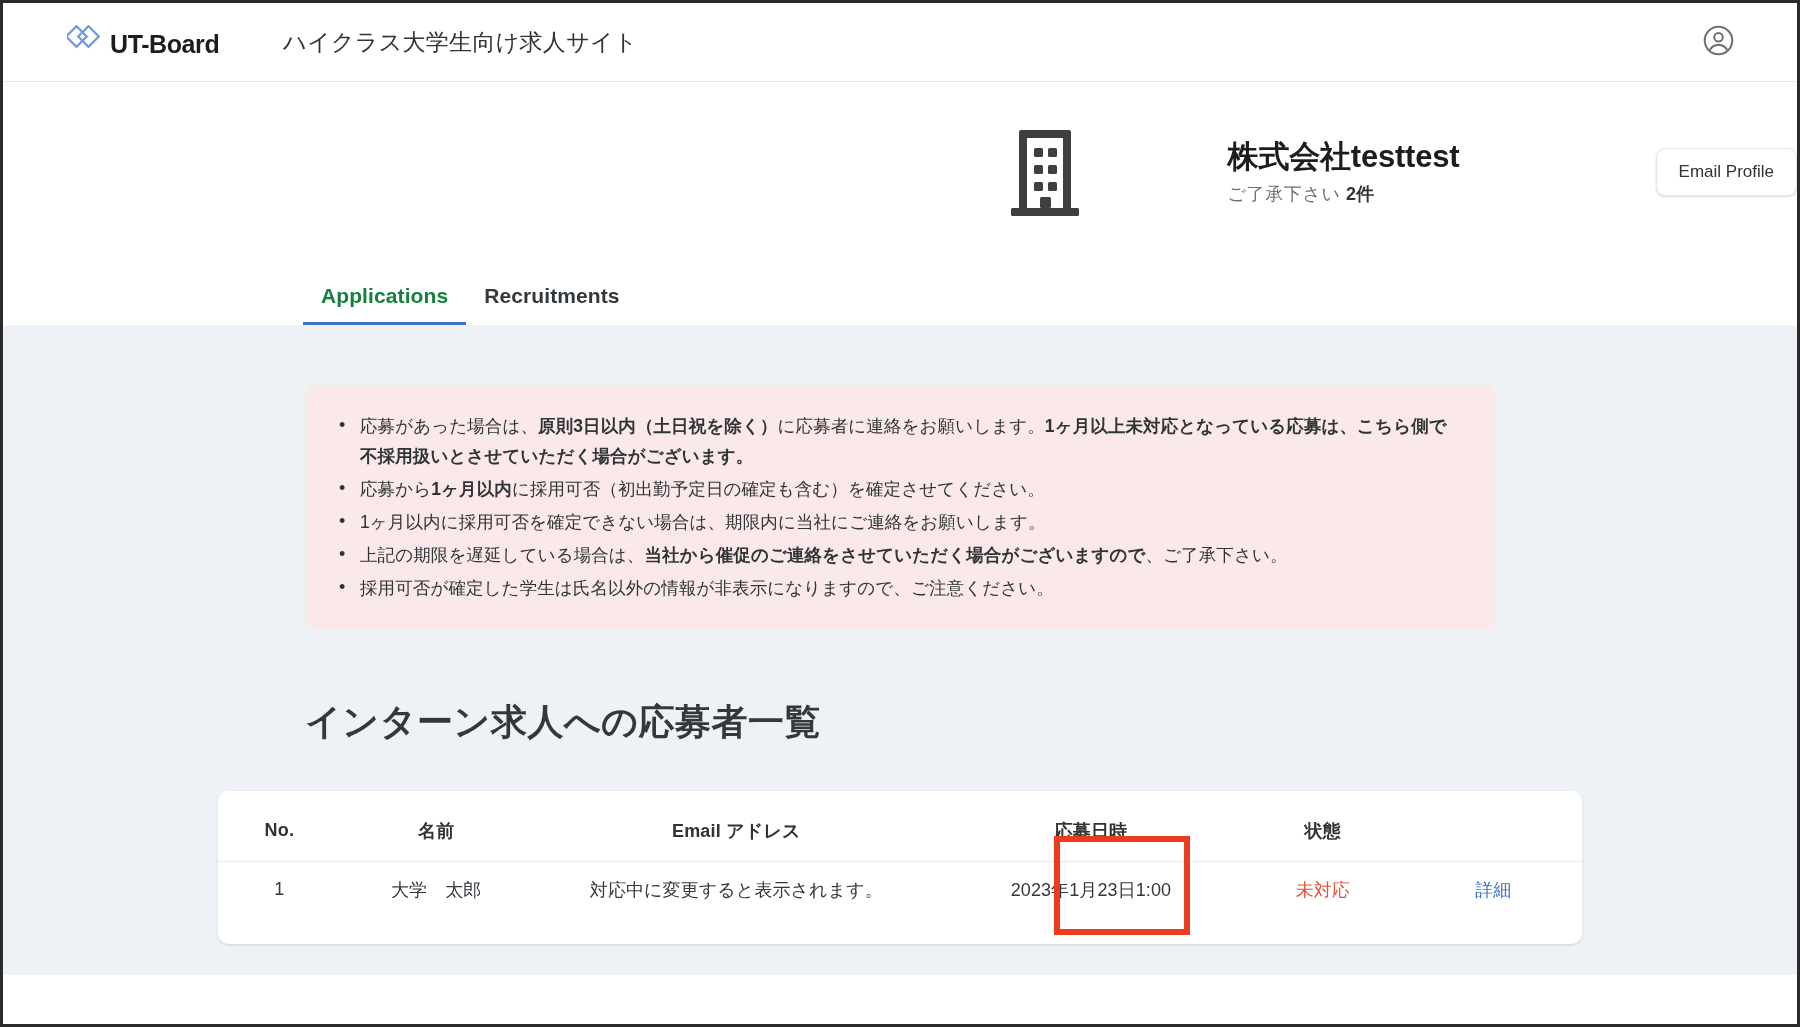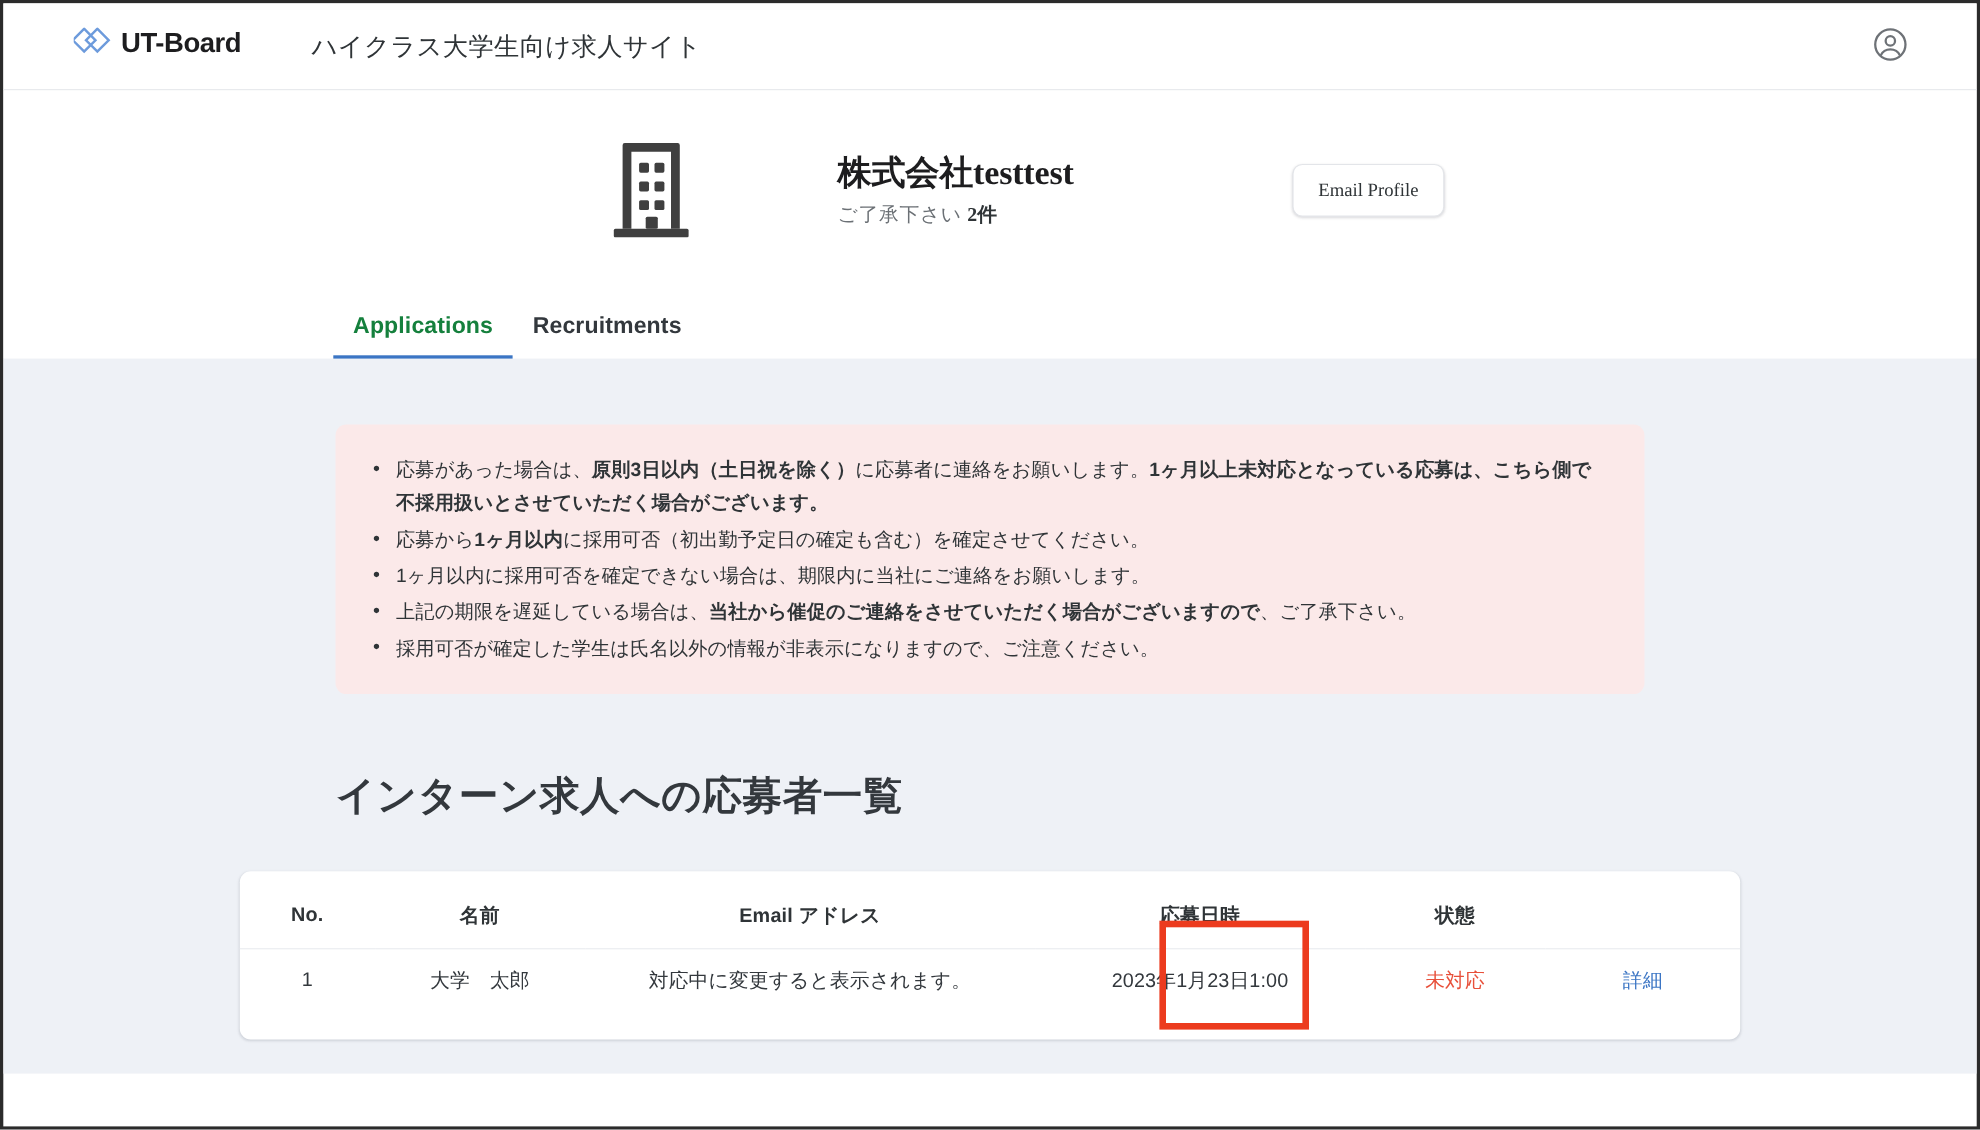--- a/index.html
+++ b/index.html
@@ -34,21 +34,21 @@
     height: 79px;
     background: #ffffff;
     border-bottom: 1px solid #e6e8ec;
     display: flex;
     align-items: center;
     padding: 0 32px 0 64px;
   }
 
   .brand {
     display: flex;
-    align-items: flex-start;
+    align-items: flex-end;
     gap: 9px;
     cursor: pointer;
   }
 
   .brand-logo { display: block; }
 
   .brand-name {
     font-size: 25px;
     font-weight: 700;
     letter-spacing: -0.4px;
@@ -76,23 +76,22 @@
 
   
   .profile-section {
     background: #ffffff;
     padding-top: 42px;
   }
 
   .profile-row {
     display: flex;
     align-items: center;
-    justify-content: center;
-    gap: 4px;
-    font-family: Liberation Serif, serif;
+    justify-content: flex-end;
+    gap: 18px;
   }
 
   .company-logo-box {
     width: 210px;
     display: flex;
     justify-content: center;
     align-items: center;
   }
 
   .company-meta {

